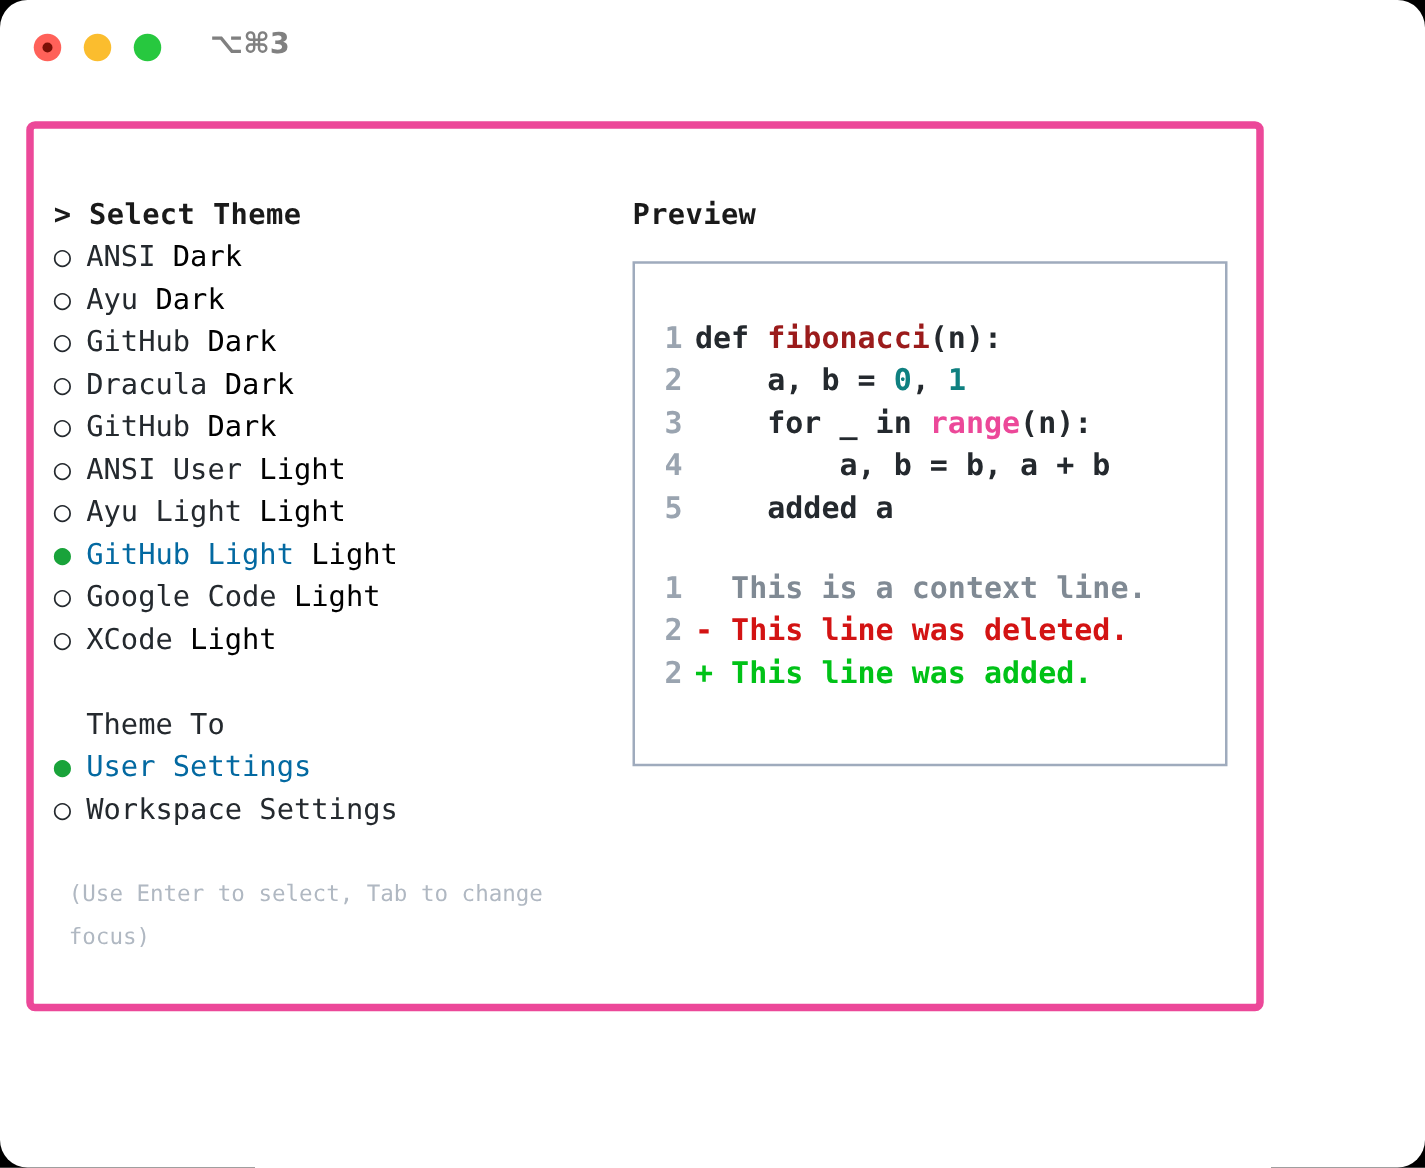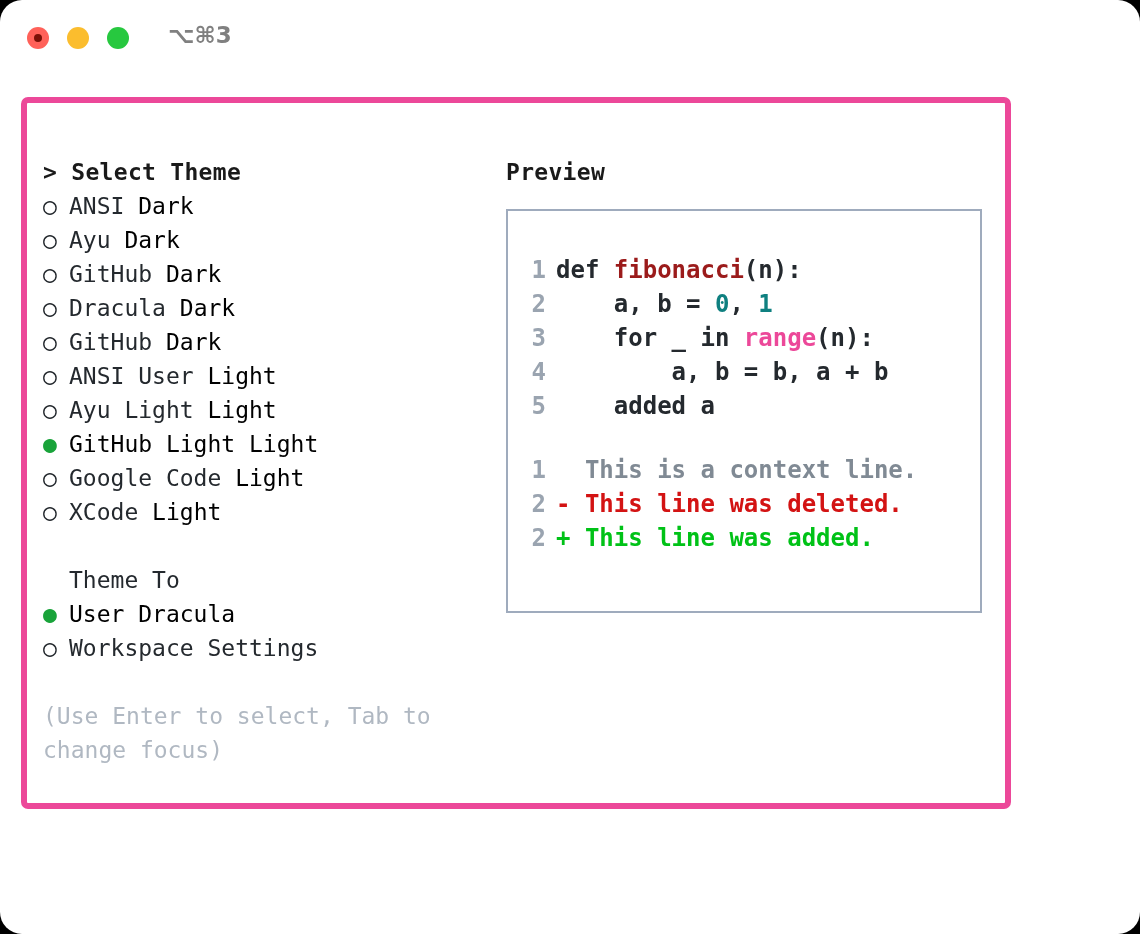--- a/index.html
+++ b/index.html
@@ -91,31 +91,32 @@
     width: 26px;
     font-size: 23px;
     vertical-align: baseline;
   }
   .section-head {
     font-weight: bold;
     color: #1a1a1a;
     letter-spacing: 0.3px;
   }
   .theme-name { color: #24292e; }
-  .theme-name.sel { color: #000000; }
+  .theme-name.sel { color: #0369a1; }
   .theme-cat { color: #000000; }
   .marker.dot-filled { color: #19a33a; }
   .marker.dot-hollow { color: #24292e; }
   .spacer { height: 34px; }
   #hint {
     margin-top: 34px;
-    font-size: 23px;
+    font-size: 18px;
     line-height: 34px;
     color: #b0b8c2;
     width: 420px;
+    margin-left: 12px;
   }
 
   
   #right-col {
     position: absolute;
     left: 479px;
     top: 52px;
     width: 490px;
   }
   #preview-title {
@@ -196,21 +197,21 @@
           <div class="row"><span class="marker dot-hollow">○</span><span class="theme-name">XCode</span><span class="theme-cat"> Light</span></div>
         </div>
 
       <div class="spacer"></div>
 
       <div class="row">
         <span class="marker"></span><span>Theme To</span>
       </div>
 
       <div id="apply-list">
-          <div class="row"><span class="marker dot-filled">●</span><span class="theme-name sel">User Dracula</span></div>
+          <div class="row"><span class="marker dot-filled">●</span><span class="theme-name sel">User Settings</span></div>
           <div class="row"><span class="marker dot-hollow">○</span><span class="theme-name">Workspace Settings</span></div>
         </div>
 
       <div id="hint">(Use Enter to select, Tab to change focus)</div>
     </div>
 
     <div id="right-col">
       <div id="preview-title">Preview</div>
       <div id="preview-box">
         <div id="code-area">

